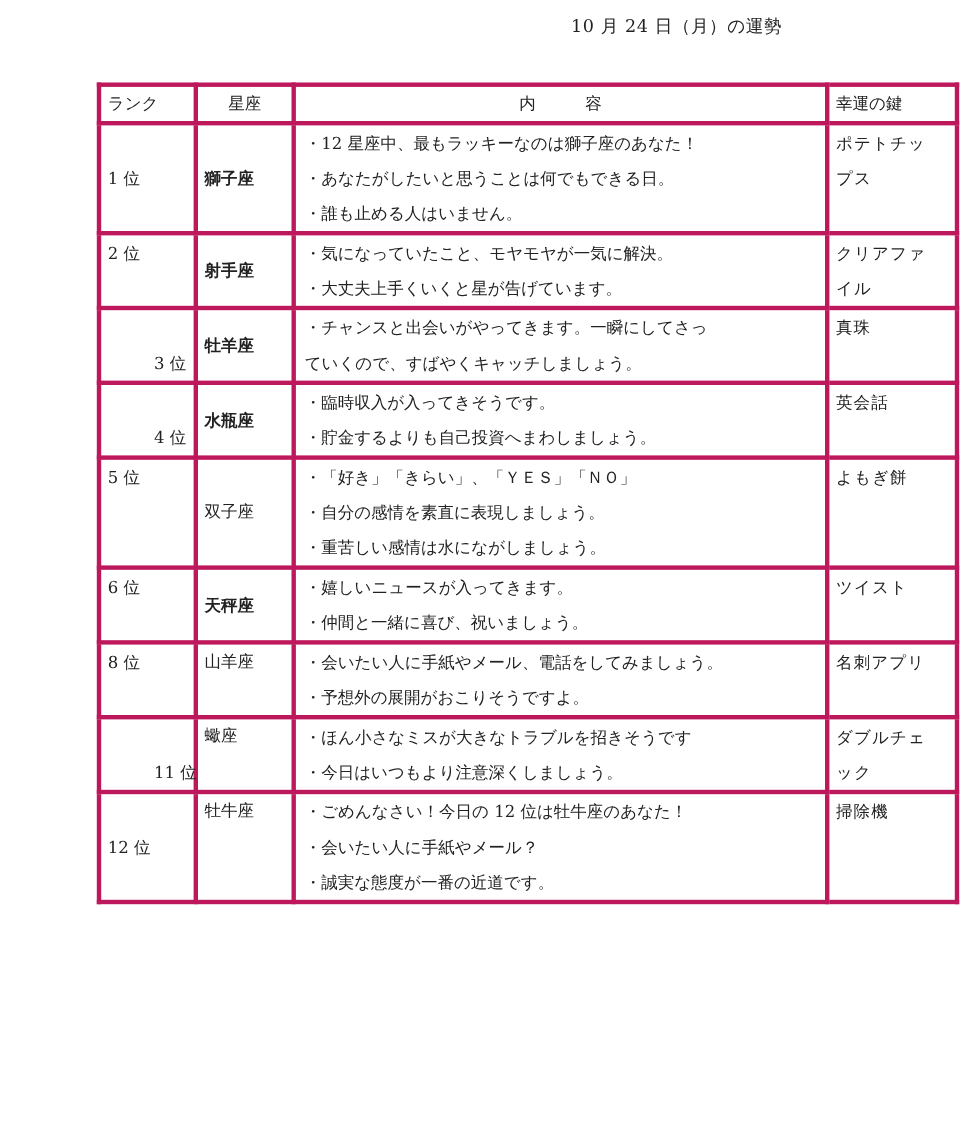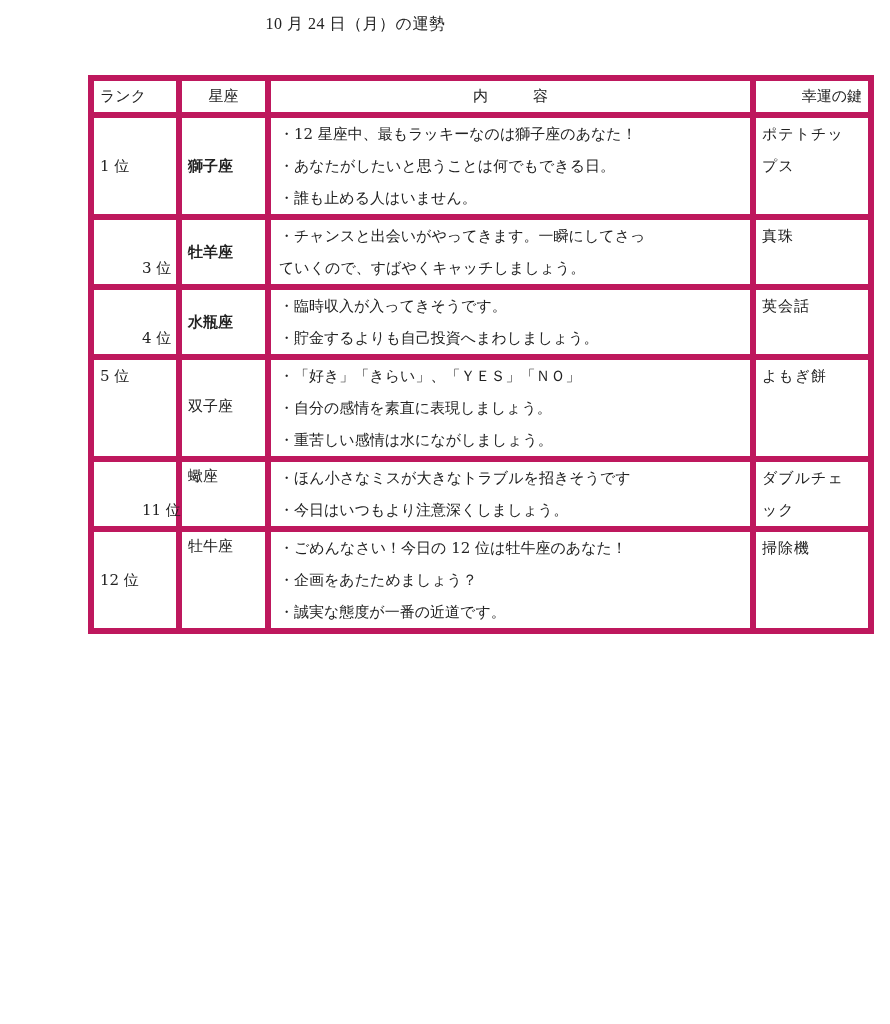--- a/index.html
+++ b/index.html
@@ -1,29 +1,29 @@
 <!DOCTYPE html>
 <html><head>
 <meta charset="utf-8">
 <style>
   html, body { margin: 0; padding: 0; background: #ffffff; }
   body { width: 890px; height: 1024px; position: relative; font-family: "DejaVu Serif", "Liberation Serif", serif; color: #222; overflow: hidden; }
-  .title { position: absolute; top: 14px; left: 0; width: 711px; text-align: center; font-size: 16px; letter-spacing: 0.5px; font-family: Liberation Serif, serif; }
+  .title { position: absolute; top: 14px; left: 0; width: 711px; text-align: right; font-size: 16px; letter-spacing: 0.5px; }
   table { position: absolute; left: 88px; top: 75px; border-collapse: collapse; table-layout: fixed; width: 780px; font-size: 15px; }
-  td, th { border: 6px solid #be185d; padding: 0 6px; vertical-align: top; font-weight: normal; }
+  td, th { border: 4px solid #be185d; padding: 0 6px; vertical-align: top; font-weight: normal; }
   th { height: 31px; vertical-align: middle; text-align: center; }
   th.rank-h { text-align: left; }
-  th.key-h { text-align: right; }
+  th.key-h { text-align: left; }
   td .ln { height: 32px; line-height: 32px; white-space: nowrap; }
   .c-rank { width: 88px; }
   .c-sign { width: 89px; }
   .c-content { width: 485px; }
   .c-key { width: 118px; }
   .sign-bold { font-family: "DejaVu Sans", "Liberation Sans", sans-serif; font-weight: bold; }
-  .sign-plain { font-family: Liberation Mono, monospace; }
+  .sign-plain { font-family: Liberation Sans, sans-serif; }
   .v-top { vertical-align: top; }
   .v-mid { vertical-align: middle; }
   .v-bot { vertical-align: bottom; padding-left: 48px; }
   td.v-mid .ln, td.v-bot .ln { }
   .content-cell { padding-left: 8px; margin-top: 27px; }
   .key-cell { letter-spacing: 1px; }
 </style>
 </head>
 <body>
 
@@ -57,20 +57,36 @@
         <div class="ln">・12 星座中、最もラッキーなのは獅子座のあなた！</div>
         <div class="ln">・あなたがしたいと思うことは何でもできる日。</div>
         <div class="ln">・誰も止める人はいません。</div>
       </td>
       <td class="key-cell">
         <div class="ln">ポテトチッ</div>
         <div class="ln">プス</div>
       </td>
     </tr>
 
+    <tr>
+      <td class="v-top">
+          <div class="ln">2 位</div>
+        </td>
+      <td class="v-mid sign-bold">
+          <div class="ln">射手座</div>
+        </td>
+      <td class="content-cell">
+        <div class="ln">・気になっていたこと、モヤモヤが一気に解決。</div>
+        <div class="ln">・大丈夫上手くいくと星が告げています。</div>
+      </td>
+      <td class="key-cell">
+        <div class="ln">クリアファ</div>
+        <div class="ln">イル</div>
+      </td>
+    </tr>
 
     <tr>
       <td class="v-bot">
           <div class="ln">3 位</div>
         </td>
       <td class="v-mid sign-bold">
           <div class="ln">牡羊座</div>
         </td>
       <td class="content-cell">
         <div class="ln">・チャンスと出会いがやってきます。一瞬にしてさっ</div>
@@ -107,22 +123,52 @@
       <td class="content-cell">
         <div class="ln">・「好き」「きらい」、「ＹＥＳ」「ＮＯ」</div>
         <div class="ln">・自分の感情を素直に表現しましょう。</div>
         <div class="ln">・重苦しい感情は水にながしましょう。</div>
       </td>
       <td class="key-cell">
         <div class="ln">よもぎ餅</div>
       </td>
     </tr>
 
-
-
+    <tr>
+      <td class="v-top">
+          <div class="ln">6 位</div>
+        </td>
+      <td class="v-mid sign-bold">
+          <div class="ln">天秤座</div>
+        </td>
+      <td class="content-cell">
+        <div class="ln">・嬉しいニュースが入ってきます。</div>
+        <div class="ln">・仲間と一緒に喜び、祝いましょう。</div>
+      </td>
+      <td class="key-cell">
+        <div class="ln">ツイスト</div>
+      </td>
+    </tr>
+
+
+    <tr>
+      <td class="v-top">
+          <div class="ln">8 位</div>
+        </td>
+      <td class="v-top sign-plain">
+          <div class="ln">山羊座</div>
+        </td>
+      <td class="content-cell">
+        <div class="ln">・会いたい人に手紙やメール、電話をしてみましょう。</div>
+        <div class="ln">・予想外の展開がおこりそうですよ。</div>
+      </td>
+      <td class="key-cell">
+        <div class="ln">名刺アプリ</div>
+      </td>
+    </tr>
 
 
 
     <tr>
       <td class="v-bot">
           <div class="ln">11 位</div>
         </td>
       <td class="v-top sign-plain">
           <div class="ln">蠍座</div>
         </td>
@@ -138,21 +184,21 @@
 
     <tr>
       <td class="v-mid">
           <div class="ln">12 位</div>
         </td>
       <td class="v-top sign-plain">
           <div class="ln">牡牛座</div>
         </td>
       <td class="content-cell">
         <div class="ln">・ごめんなさい！今日の 12 位は牡牛座のあなた！</div>
-        <div class="ln">・企画をあたためましょう？</div>
+        <div class="ln">・会いたい人に手紙やメール？</div>
         <div class="ln">・誠実な態度が一番の近道です。</div>
       </td>
       <td class="key-cell">
         <div class="ln">掃除機</div>
       </td>
     </tr>
   </tbody>
 </table>
 
 </body></html>

